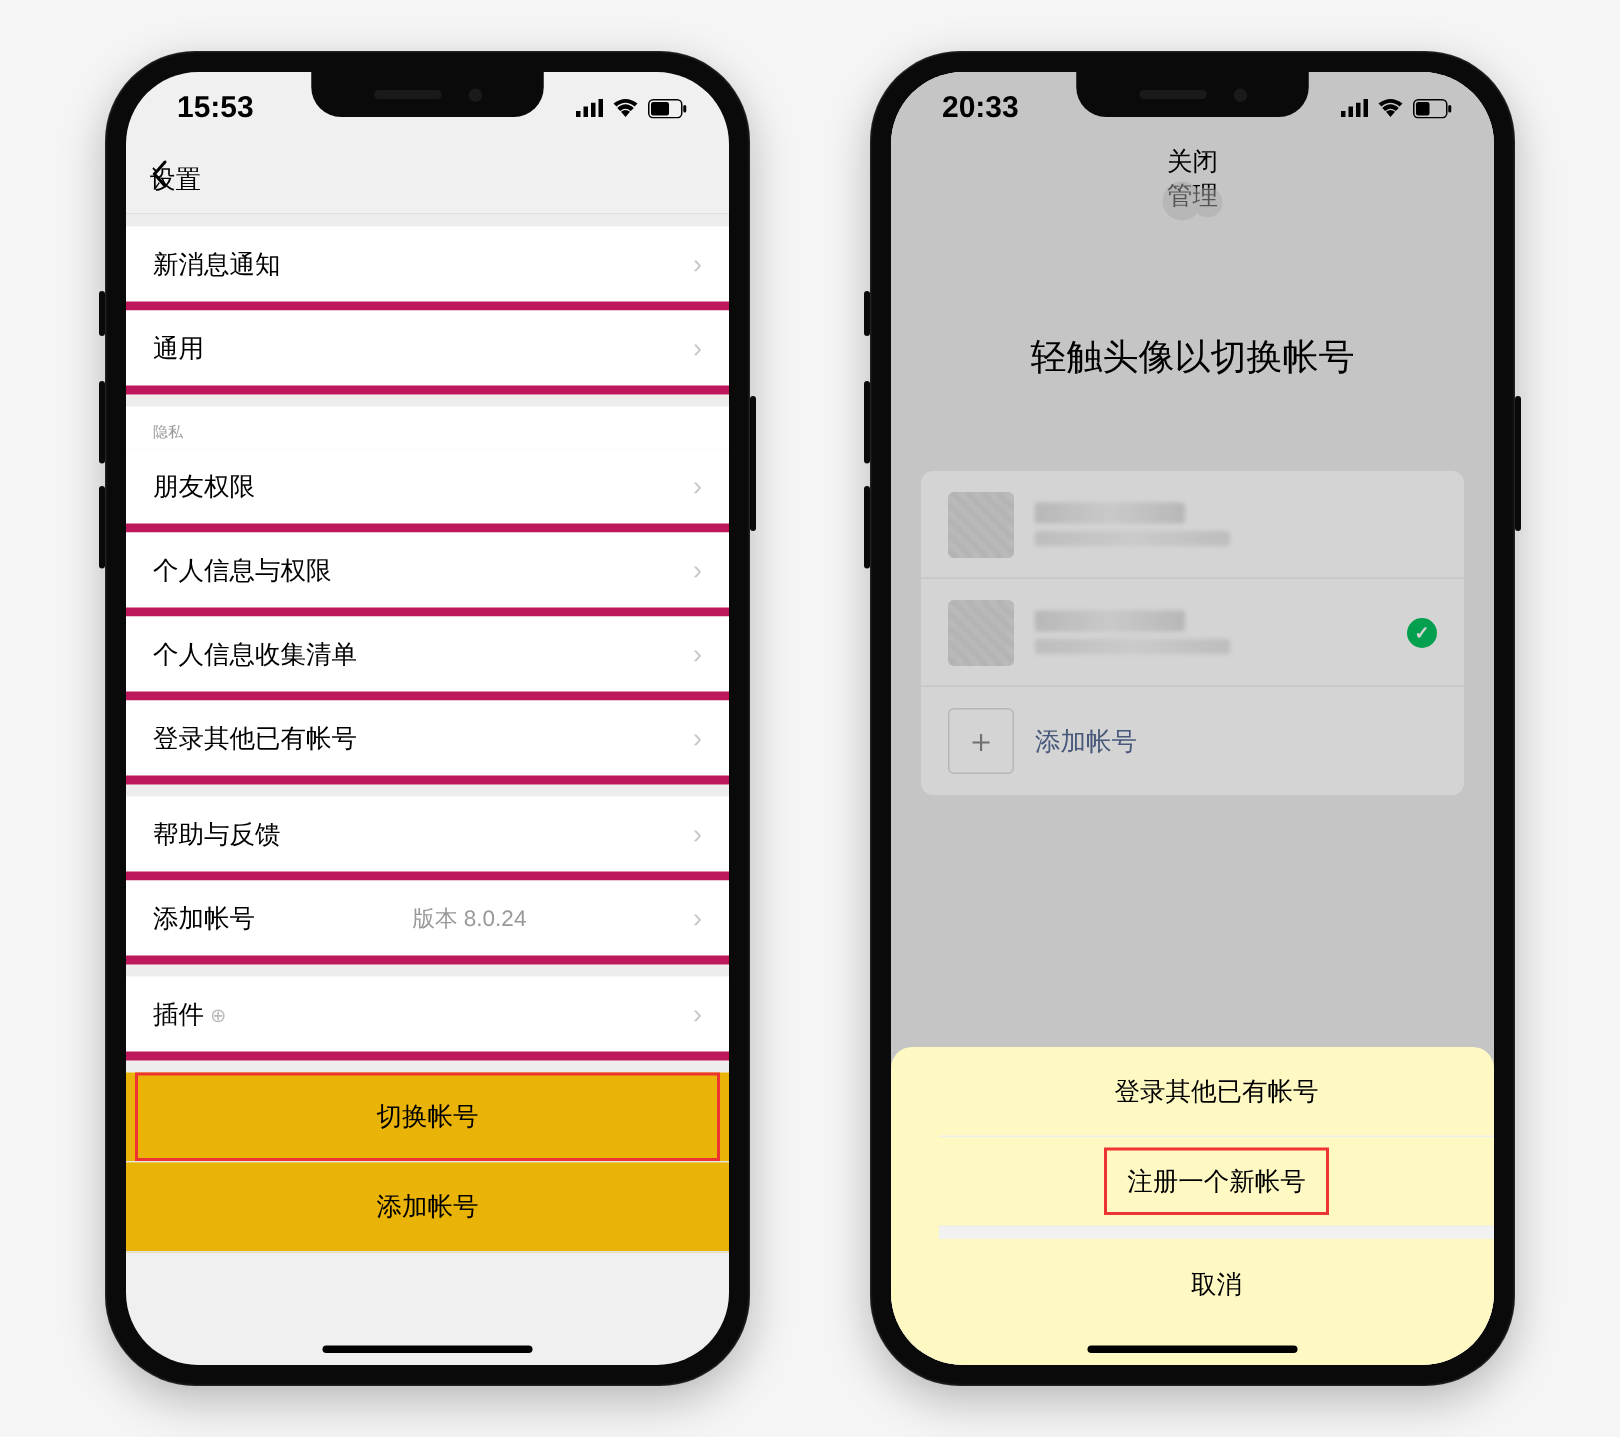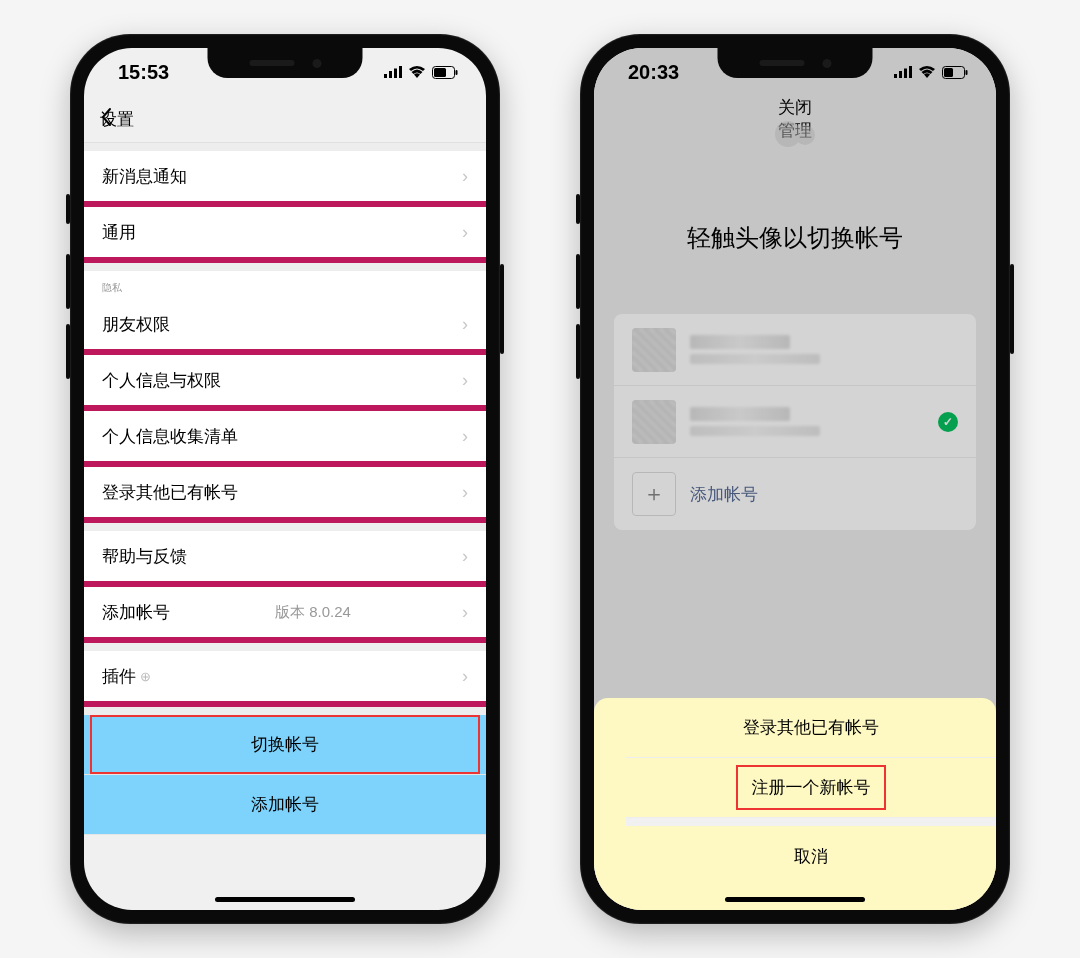--- a/index.html
+++ b/index.html
@@ -75,21 +75,21 @@
   position:relative;
 }
 .row:last-child { border-bottom:none; }
 .row-chevron { margin-left:auto; color:#c8c8c8; font-size:18px; }
 .row-detail { margin-left:auto; color:#999; font-size:15px; margin-right:6px; }
 .section-label { background:#fff; font-size:10px; color:#999; padding:10px 18px 4px; border-top:8px solid #ededed; }
 .tiny-icon { font-size:13px; color:#bbb; margin-left:4px; }
 .red-box { position:absolute; border:2.5px solid #e33; pointer-events:none; }
 .red-box.rb1 { left:6px; right:6px; top:0; bottom:0; }
 .big-row {
-  background:#7dd3fc; height:60px; display:flex; align-items:center; justify-content:center;
+  background:#eab308; height:60px; display:flex; align-items:center; justify-content:center;
   font-size:17px; color:#000; border-bottom:1px solid #e5e5e5; position:relative;
 }
 
 
 .dim-overlay {
   position:absolute; inset:0; background: rgba(0,0,0,0.17);
 }
 .screen2-bg { background:#ededed; position:absolute; inset:0; }
 .nav2 { height:46px; display:flex; align-items:center; justify-content:space-between; padding:0 20px; font-size:17px; color:#000; margin-top:48px;flex-direction:column; }
 .big-title { text-align:center; font-size:24px; color:#000; margin-top:80px; }

